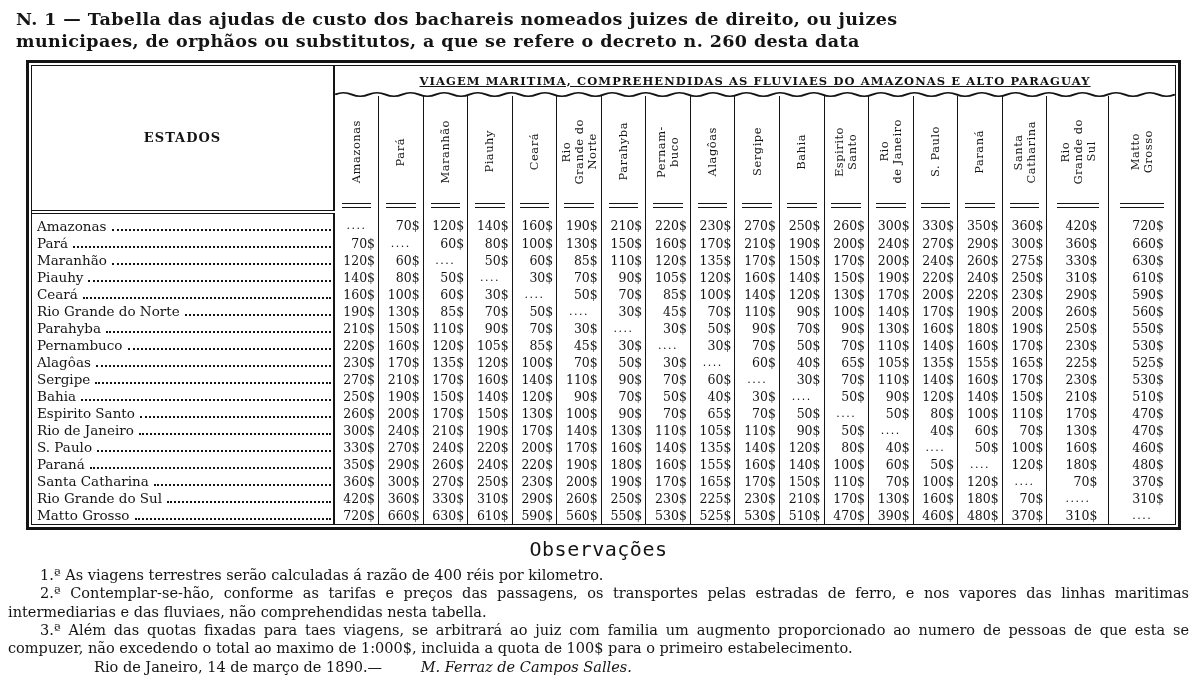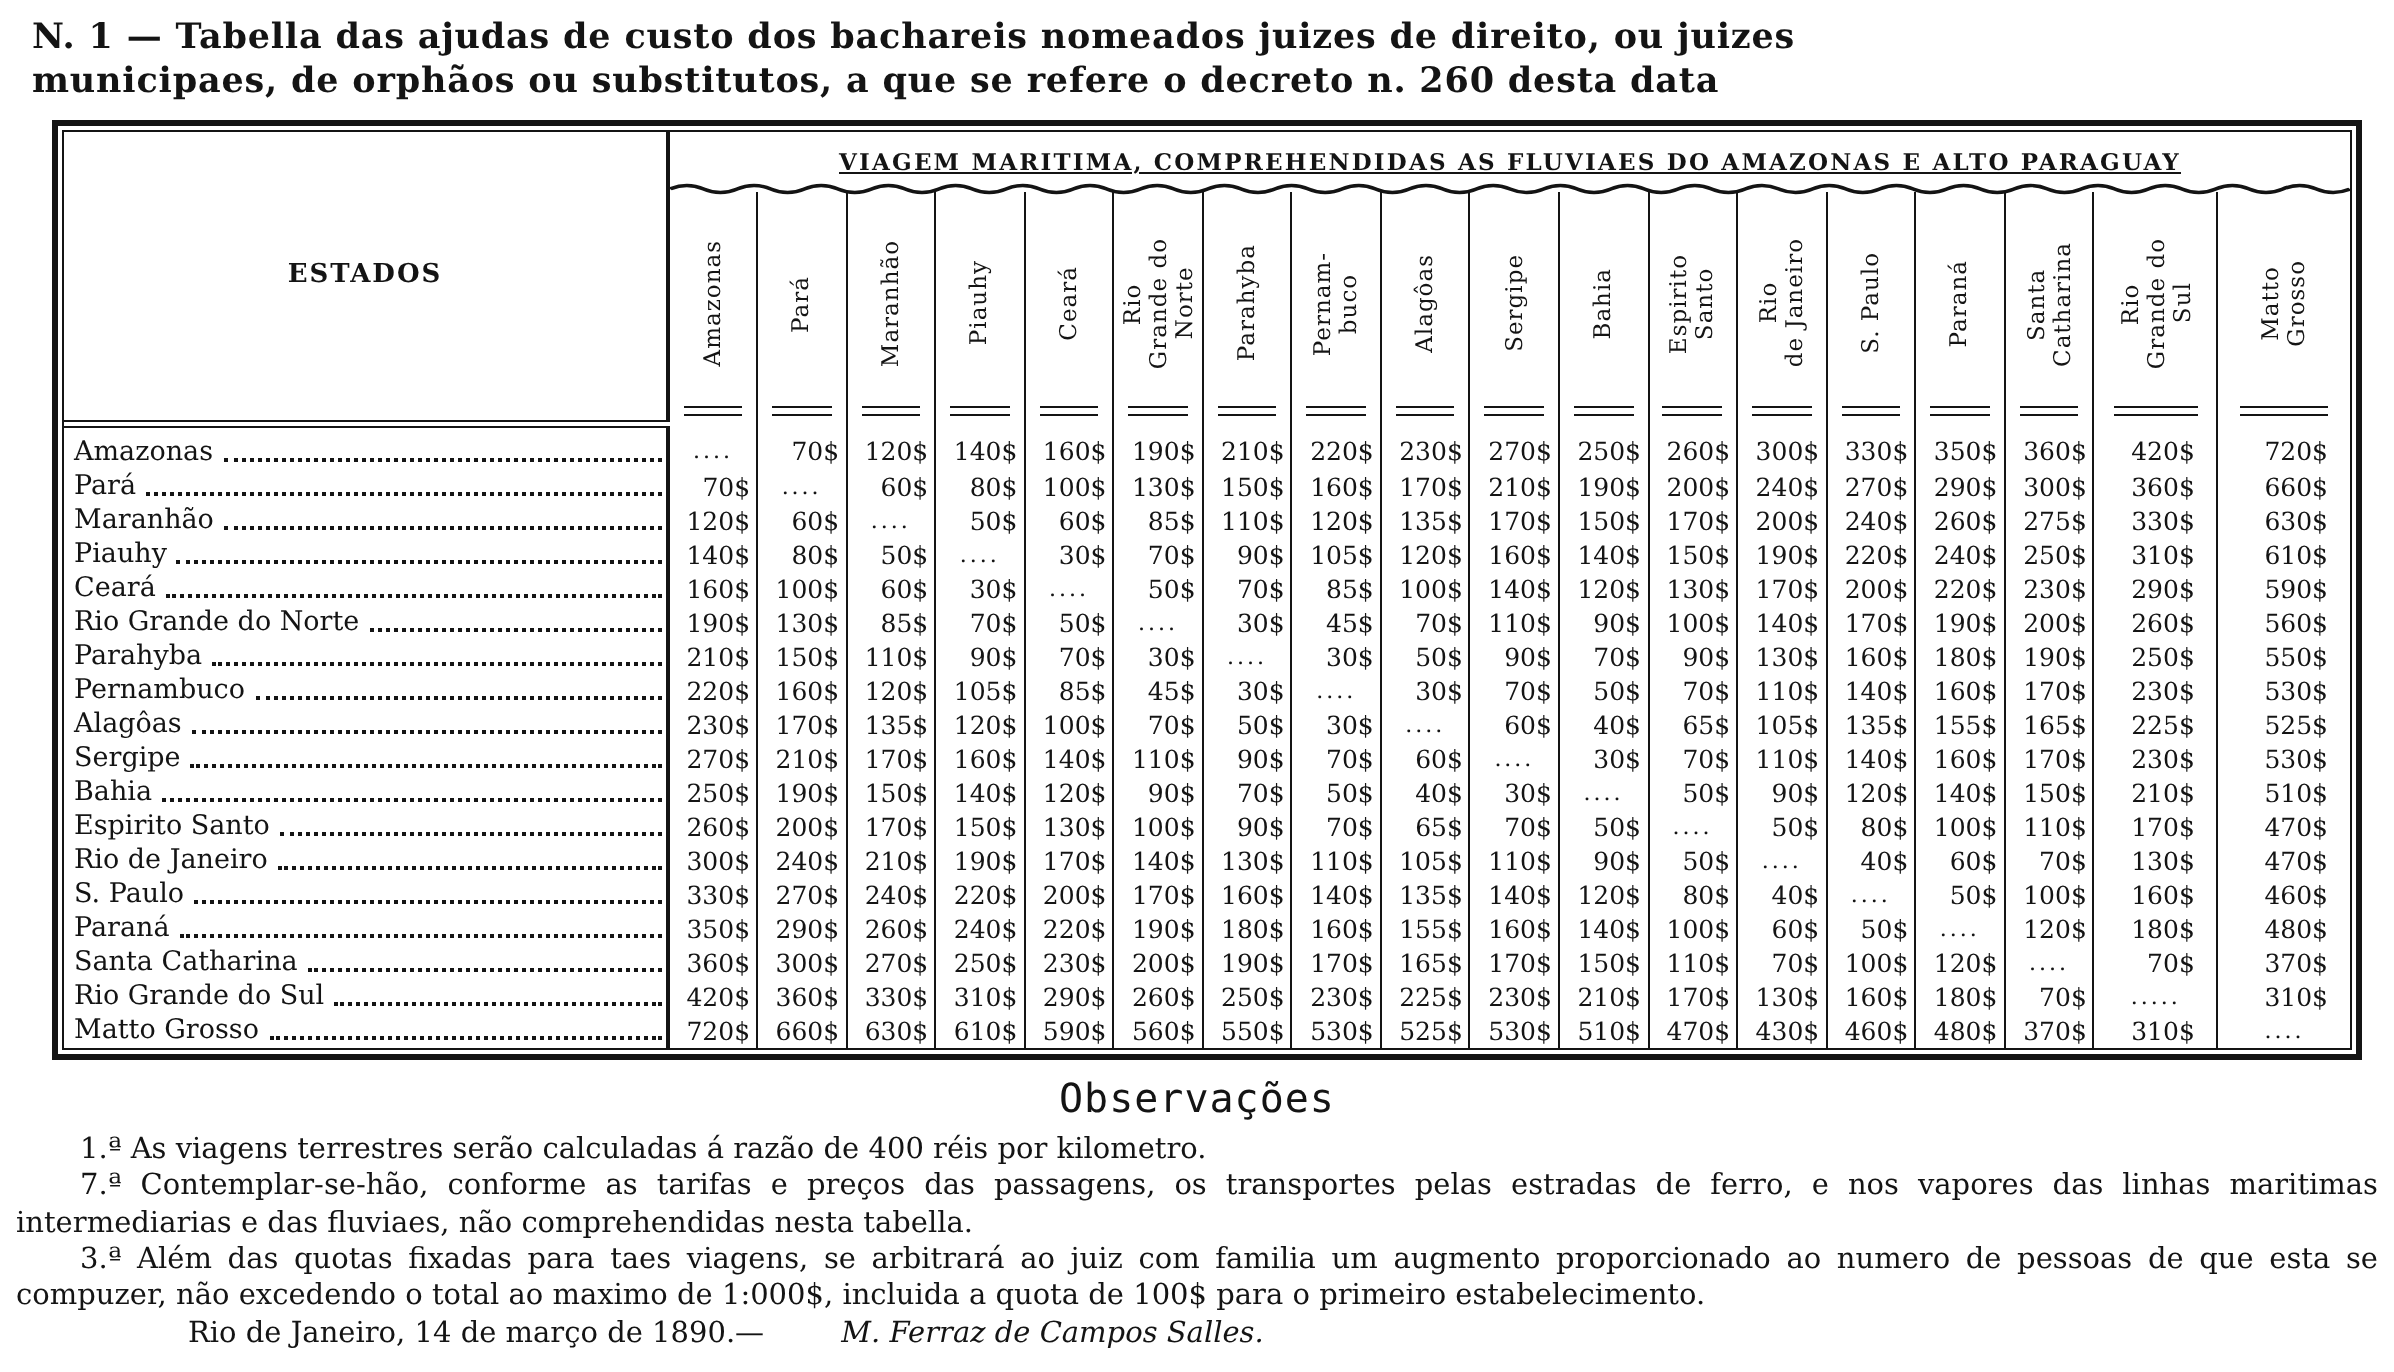--- a/index.html
+++ b/index.html
@@ -584,34 +584,34 @@
             <td class="val">630$</td>
             <td class="val">610$</td>
             <td class="val">590$</td>
             <td class="val">560$</td>
             <td class="val">550$</td>
             <td class="val">530$</td>
             <td class="val">525$</td>
             <td class="val">530$</td>
             <td class="val">510$</td>
             <td class="val">470$</td>
-            <td class="val">430$</td>
+            <td class="val">390$</td>
             <td class="val">460$</td>
             <td class="val">480$</td>
             <td class="val">370$</td>
             <td class="val wide">310$</td>
             <td class="val dots wide">....</td>
           </tr>
         </tbody>
     </table>
   </div>
 </div>
 
 <div class="obs-head">Observações</div>
 <div class="notes">
   <p class="note">1.ª As viagens terrestres serão calculadas á razão de 400 réis por kilometro.</p>
-  <p class="note">7.ª Contemplar-se-hão, conforme as tarifas e preços das passagens, os transportes pelas estradas de ferro, e nos vapores das linhas maritimas intermediarias e das fluviaes, não comprehendidas nesta tabella.</p>
+  <p class="note">2.ª Contemplar-se-hão, conforme as tarifas e preços das passagens, os transportes pelas estradas de ferro, e nos vapores das linhas maritimas intermediarias e das fluviaes, não comprehendidas nesta tabella.</p>
   <p class="note">3.ª Além das quotas fixadas para taes viagens, se arbitrará ao juiz com familia um augmento proporcionado ao numero de pessoas de que esta se compuzer, não excedendo o total ao maximo de 1:000$, incluida a quota de 100$ para o primeiro estabelecimento.</p>
   <p class="dateline">
     <span>Rio de Janeiro, 14 de março de 1890.—</span>
     <span class="sig">M. Ferraz de Campos Salles.</span>
   </p>
 </div>
 
 </body></html>

